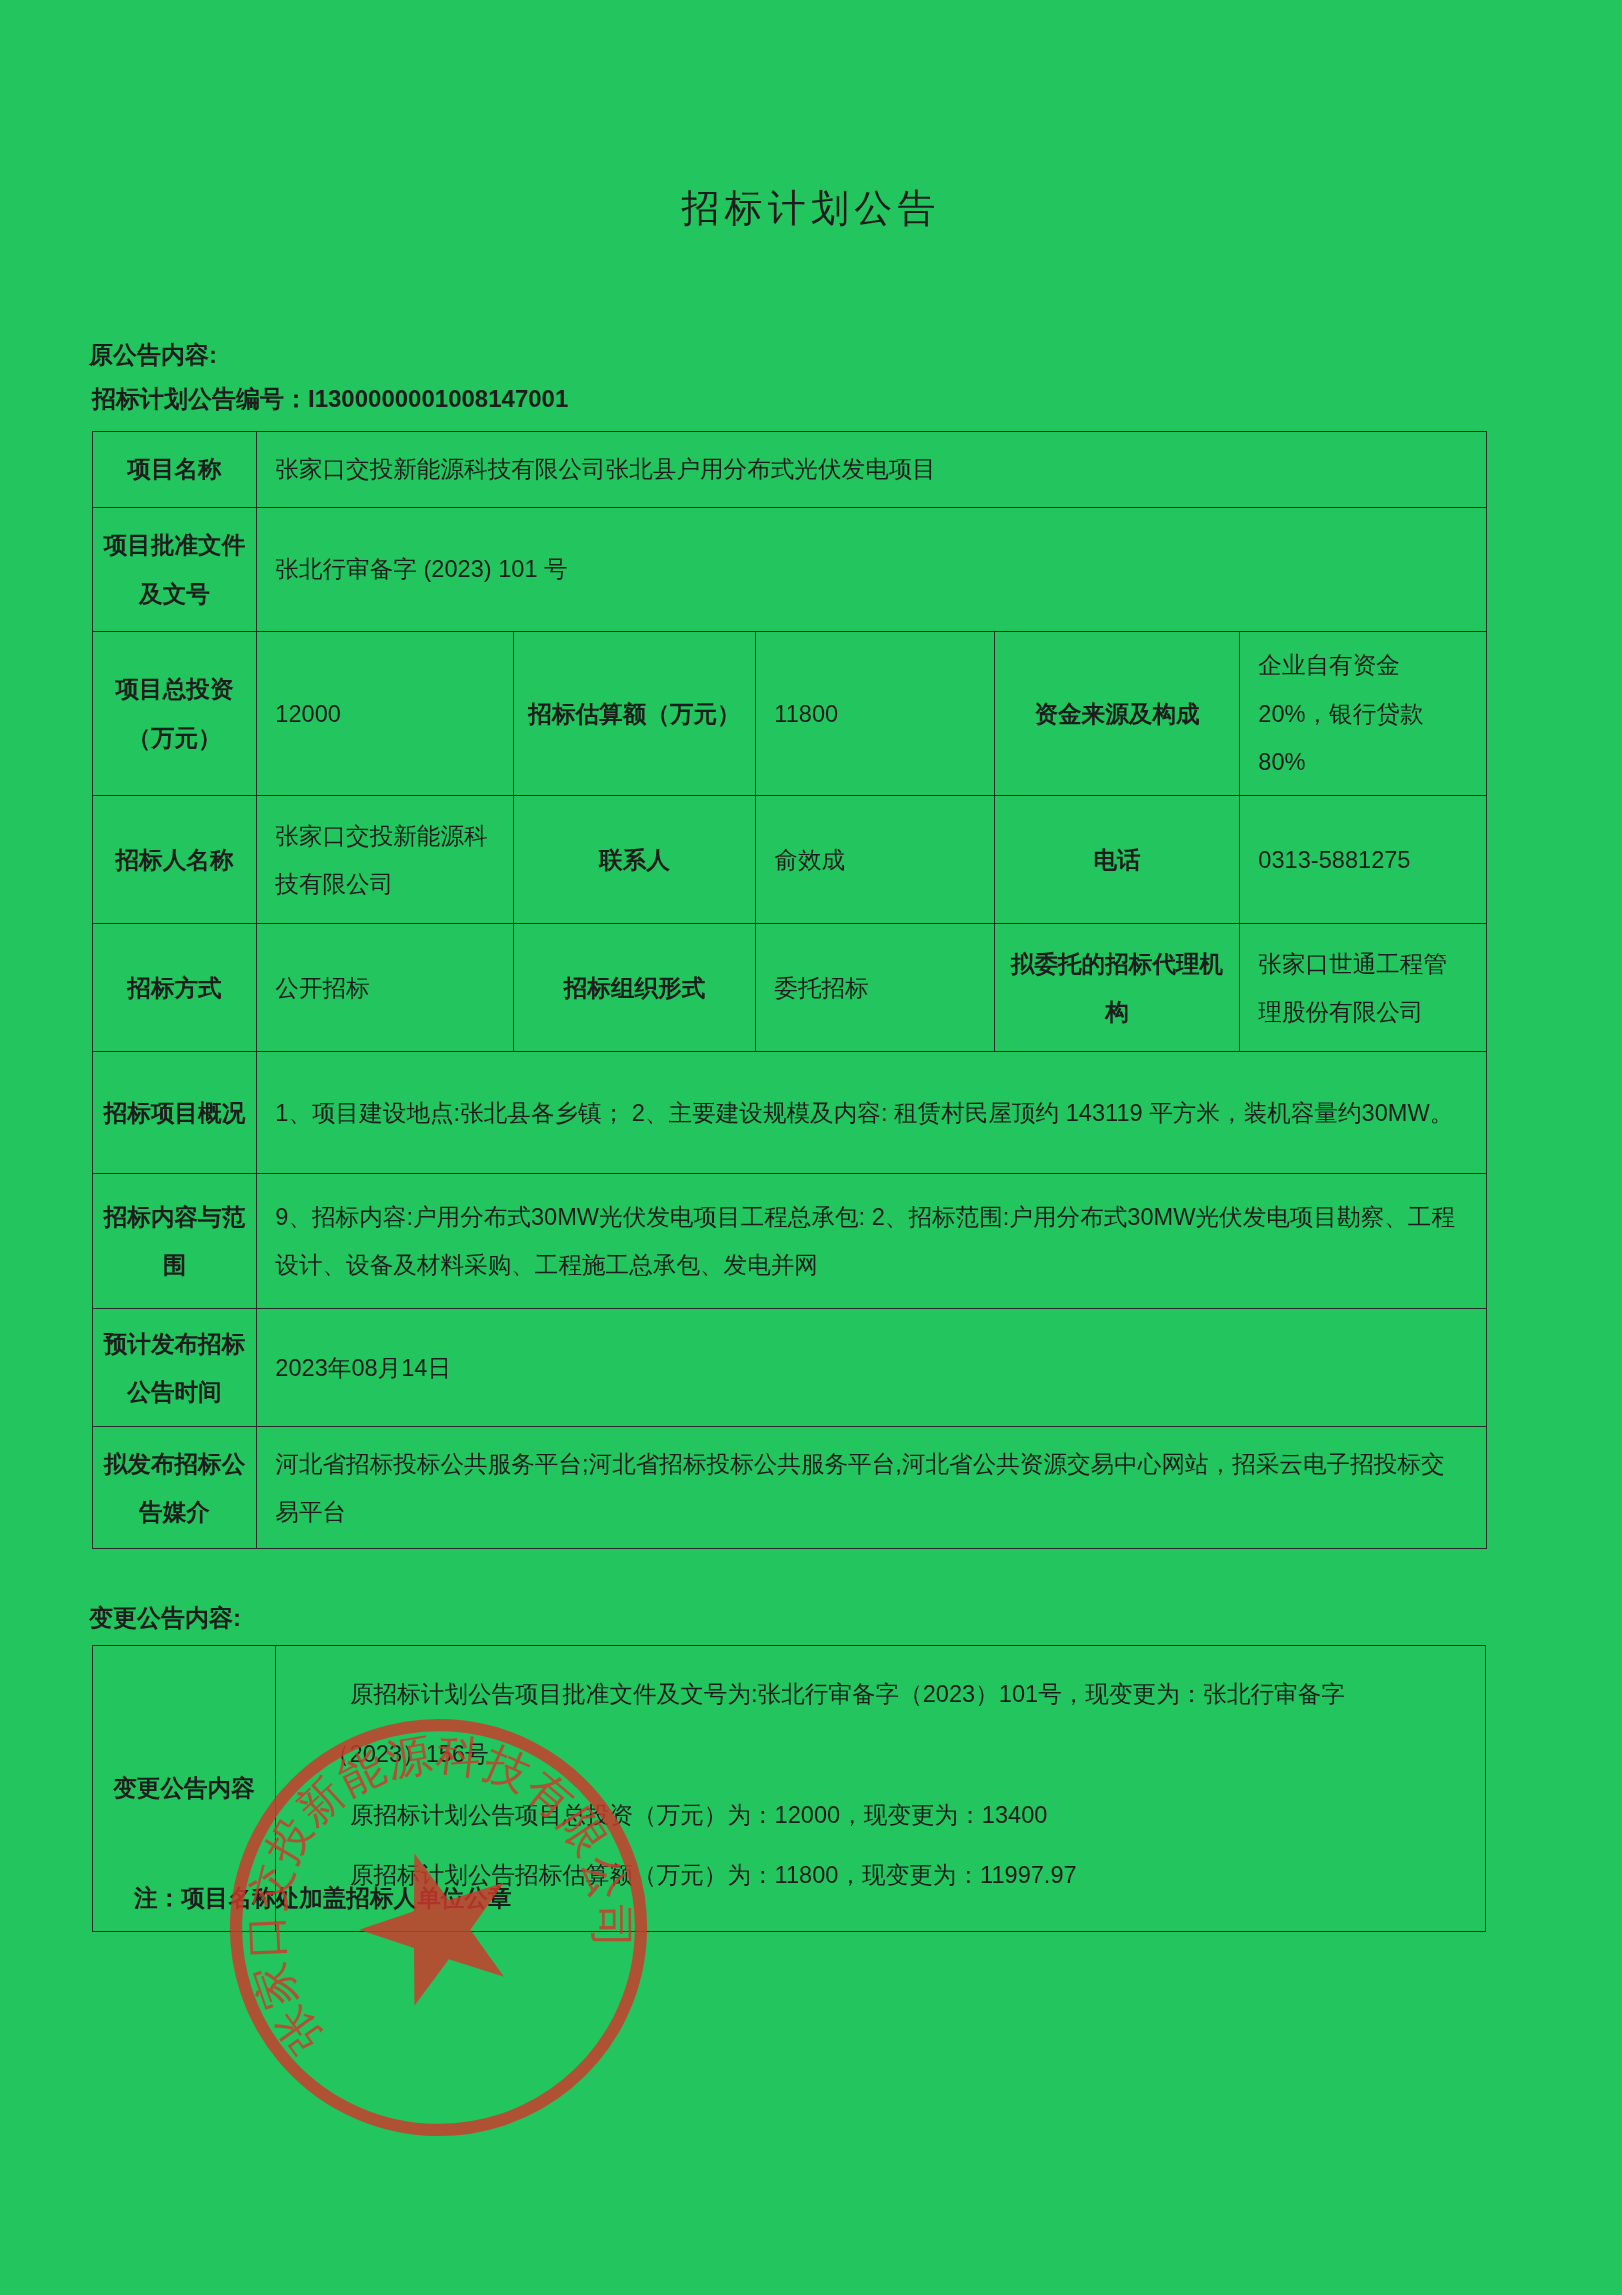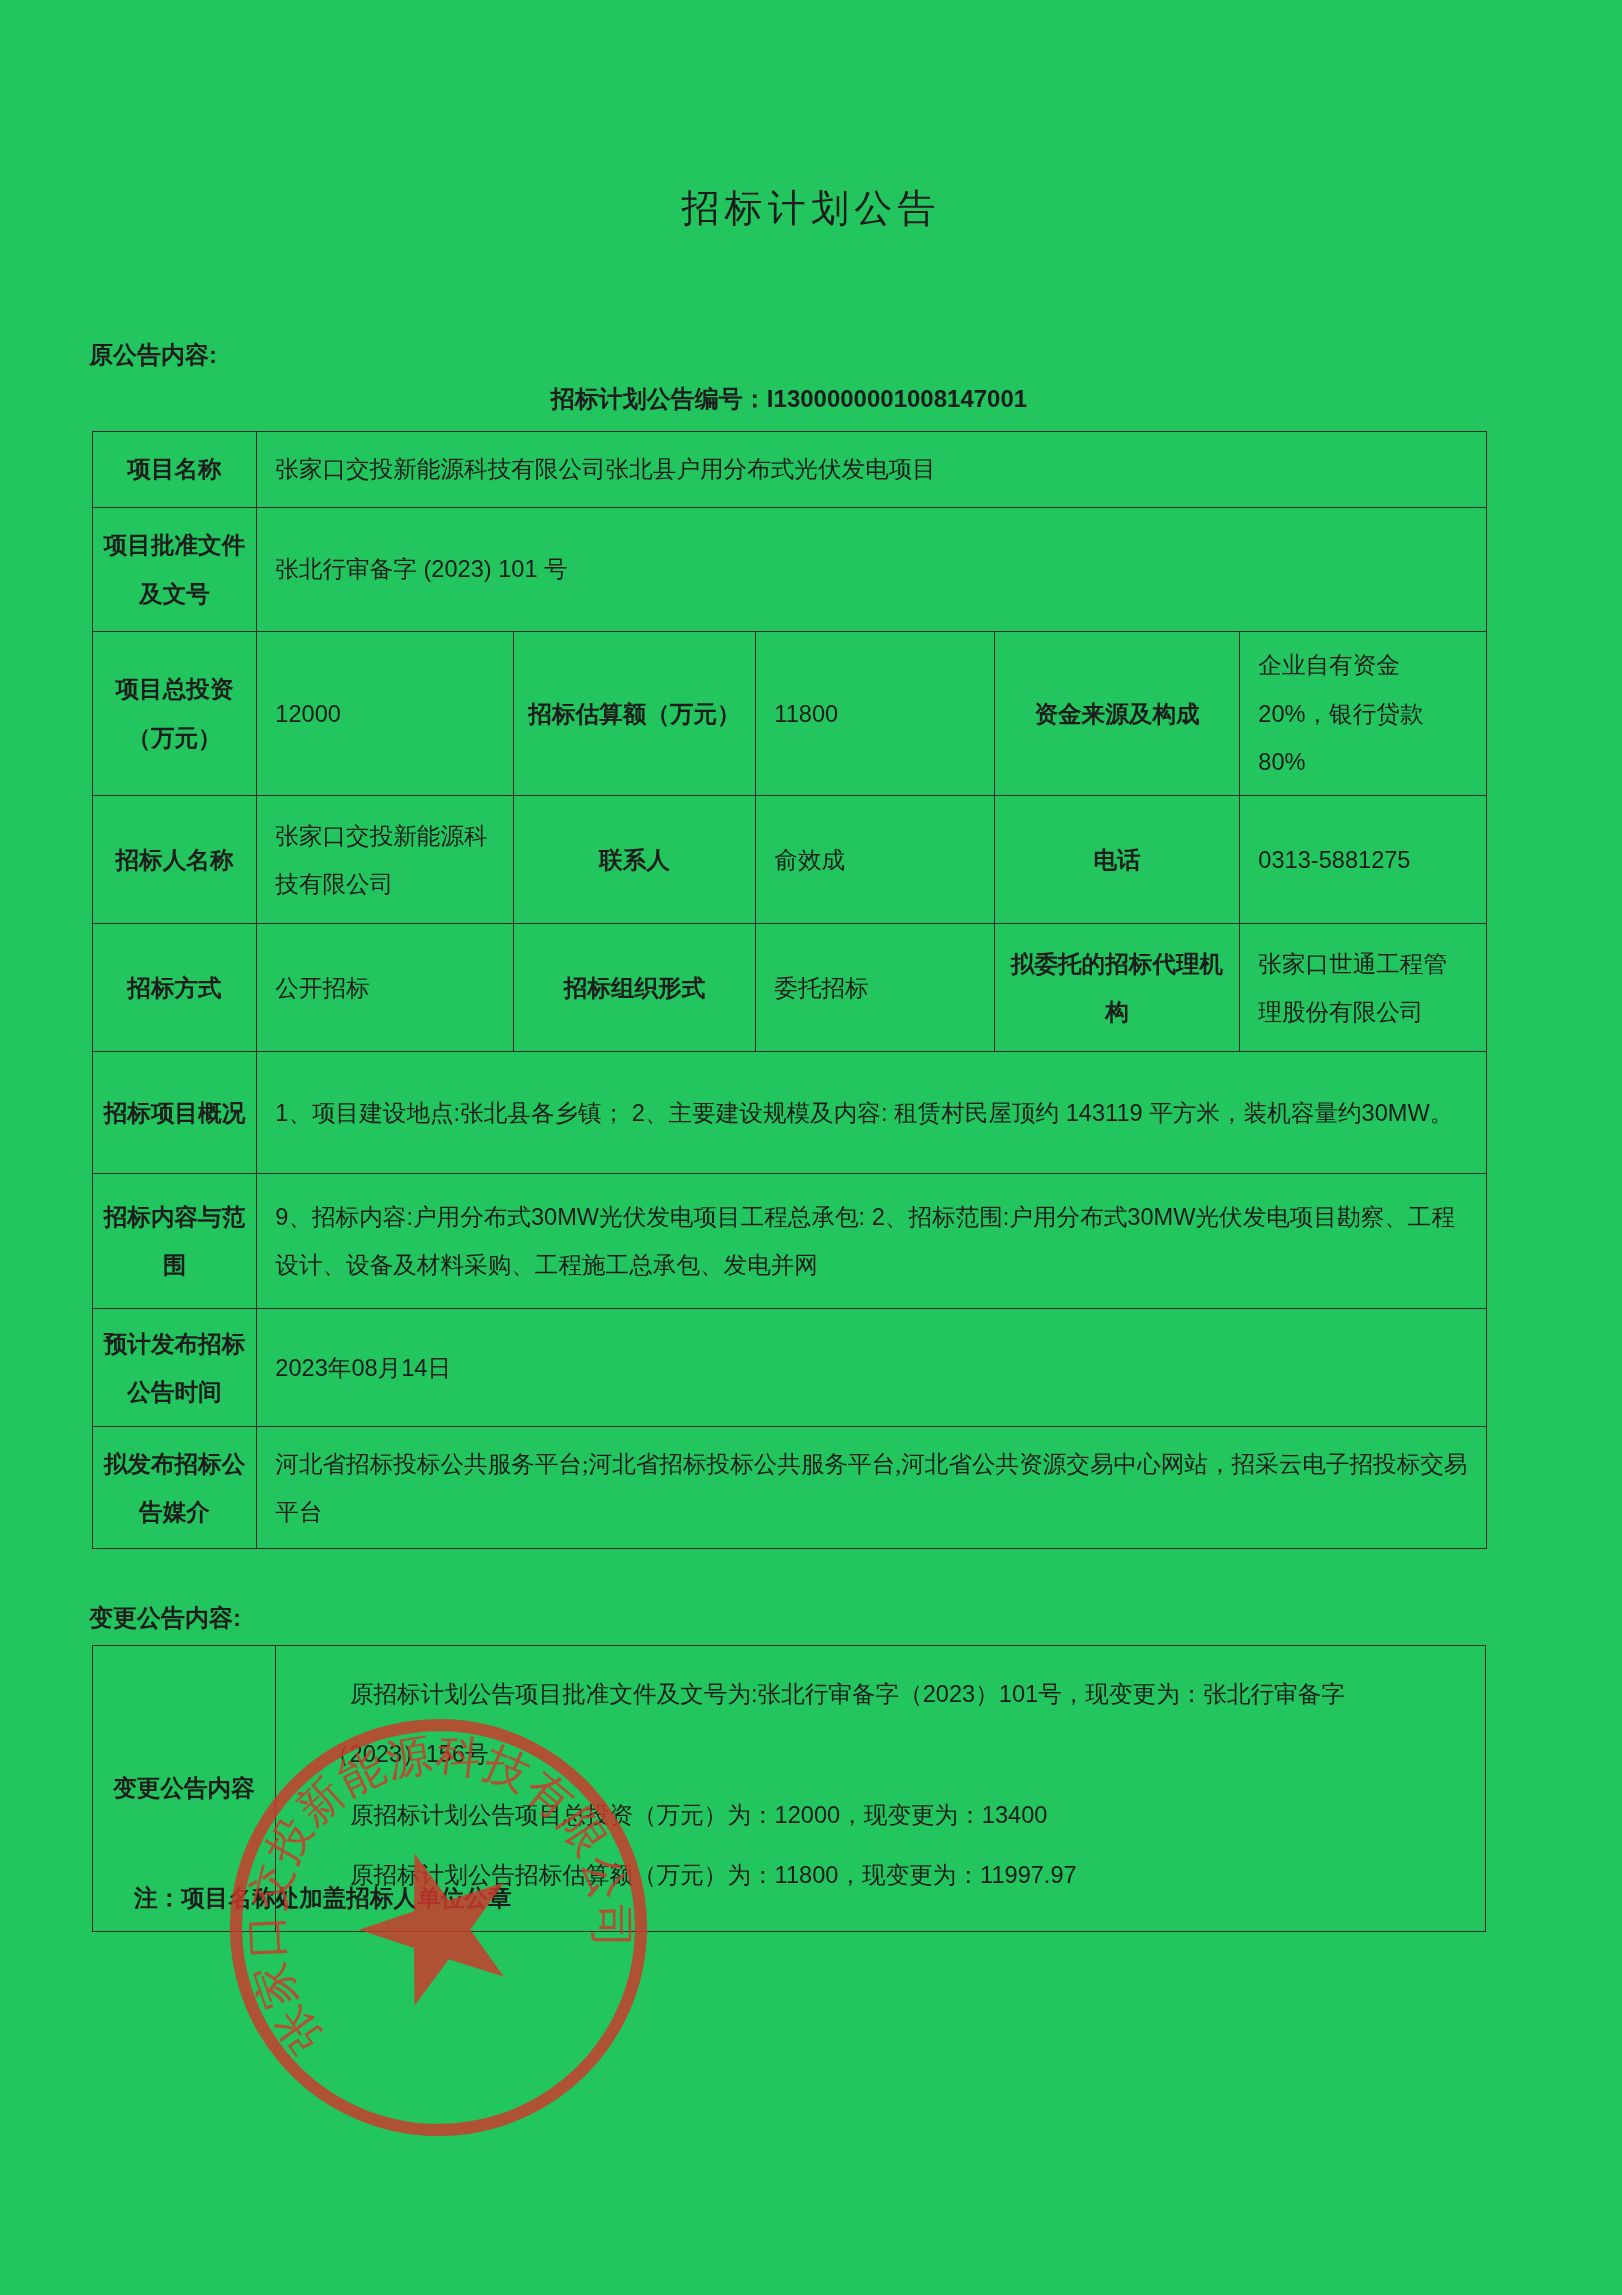--- a/index.html
+++ b/index.html
@@ -12,34 +12,34 @@
   }
   .doc-title {
     position:absolute; top:183px; left:0; width:100%;
     text-align:center; font-size:38px; font-weight:500; letter-spacing:5.2px;
   }
   .sec-heading { position:absolute; left:89px; font-size:24px; font-weight:700; }
   .orig-heading { top:339px; }
   .change-heading { top:1602px; }
   .num-line {
     position:absolute; left:92px; top:383px; width:1394px;
-    text-align:center; font-size:24px; font-weight:700;
+    text-align:left; font-size:24px; font-weight:700;
   }
   table { border-collapse:collapse; table-layout:fixed; }
   .main-table {
     position:absolute; left:92px; top:431px; width:1394px; font-size:23.6px;
   }
   .main-table td { border:1.3px solid #2b2b2b; line-height:2.05; vertical-align:middle; }
   .main-table td.lbl { text-align:center; font-weight:700; padding:9.2px 5.2px; }
   .main-table td.val { text-align:left; padding:9.2px 18.3px; }
   .c1 { width:164px; } .c2 { width:257px; } .c3 { width:242px; }
   .c4 { width:239px; } .c5 { width:245px; } .c6 { width:247px; }
   tr.rh1  { height:76px;padding-left:48px; } tr.rh2  { height:124px; } tr.rh3  { height:135px; }
   tr.rh4  { height:128px; } tr.rh5  { height:128px; } tr.rh6  { height:122px; }
-  tr.rh7  { height:135px; } tr.rh8  { height:118px; } tr.rh9  { height:122px;font-family:Liberation Serif, serif; }
+  tr.rh7  { height:135px; } tr.rh8  { height:118px; } tr.rh9  { height:122px; }
   tr.rh10 { height:80px; }
   .change-table {
     position:absolute; left:92px; top:1645px; width:1394px; font-size:23.6px;
   }
   .change-table td { border:1.3px solid #2b2b2b; }
   .change-table td.lbl {
     width:183px; text-align:center; font-weight:700; padding:6.5px 5.2px; vertical-align:middle;
   }
   .change-table td.val { padding:18.3px 22px 26px 22px; vertical-align:top; height:226px; }
   .change-table p { line-height:2.55; text-indent:2.2em; }

